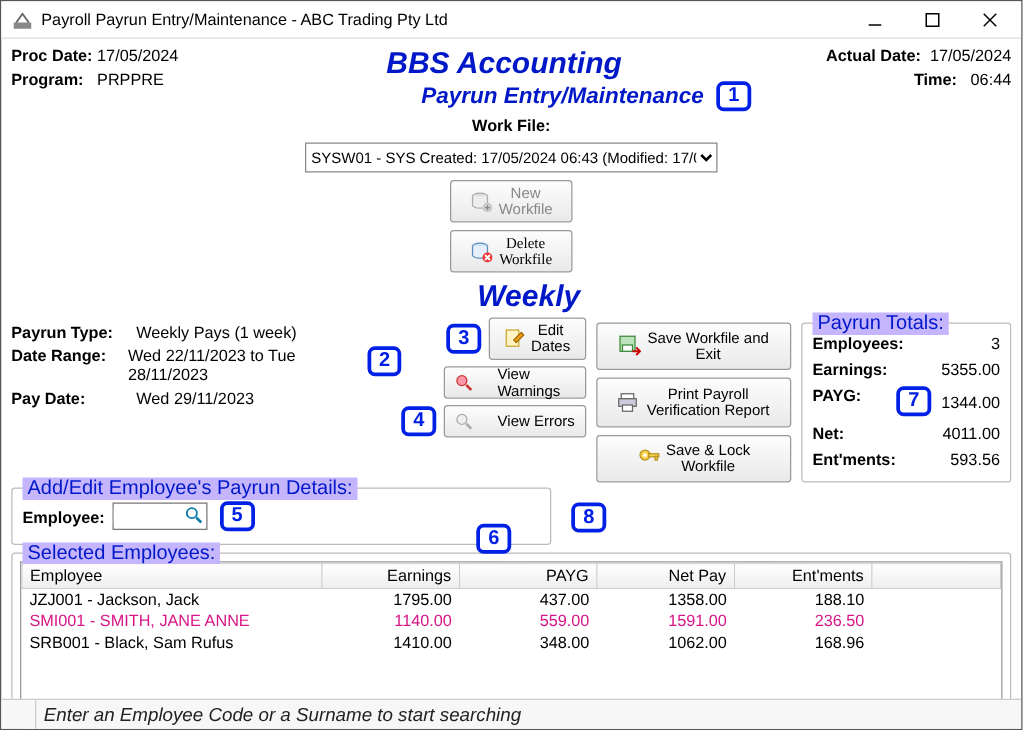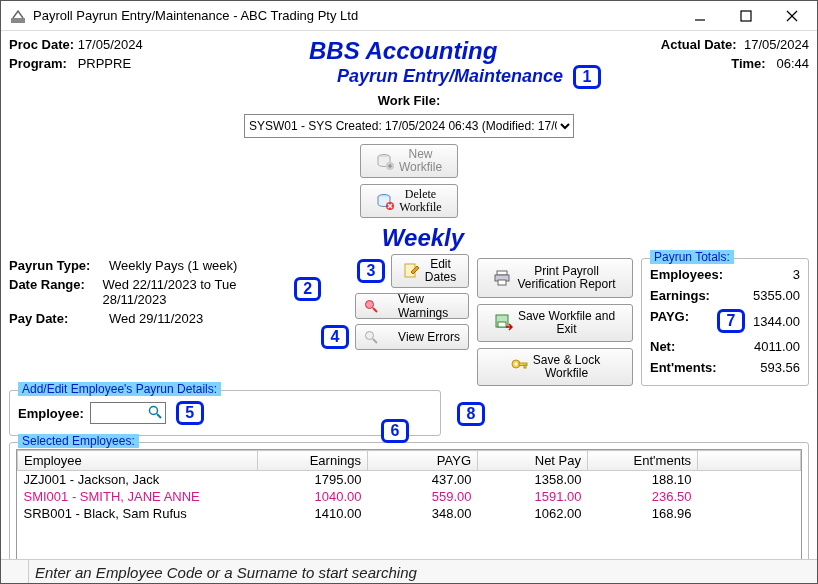--- a/index.html
+++ b/index.html
@@ -61,22 +61,22 @@
   .warnbtn { background: #f9cfd7; }
   .actioncol { display:flex; flex-direction:column; gap:6px; }
   .groupbox {
     border:1px solid #bbb; border-radius:3px;
     padding: 8px 8px 6px 8px;
     position: relative;
     margin-top:6px;
   }
   .groupbox .legend {
     position:absolute; top:-9px; left:8px;
-    background:#7dd3fc; padding:0 4px;
-    font-size:12px; color:#0018c8;
+    background:#c4b5fd; padding:0 4px;
+    font-size:16px; color:#0018c8;
   }
   .emp-input {
     display:inline-flex; align-items:center;
     border:1px solid #777; height:22px; width:76px;
     background:#fff;
     position:relative;
   }
   .emp-input input { border:none; width:50px; outline:none; font-size:12px; padding-left:3px;}
   .emp-input .searchicon { position:absolute; right:3px; color:#068; font-size:13px;}
   .table-wrap {
@@ -255,44 +255,44 @@
                     </svg>
                   </span>
               <span>View Errors</span>
             </div>
           </div>
         </div>
       </div>
     </div>
 
     <div class="actioncol" style="width:156px;">
+      <div class="btn two-line" style="height:38px;">
+        <span class="diskarrow">
+              <svg width="18" height="18">
+                <rect x="1" y="1" width="12" height="12" fill="#bde3bd" stroke="#3a8a3a"></rect>
+                <rect x="3" y="8" width="8" height="5" fill="#fff" stroke="#3a8a3a"></rect>
+                <path d="M11 13 L17 13 M14 10 L17 13 L14 16" fill="none" stroke="#c00" stroke-width="1.5"></path>
+              </svg>
+            </span>
+        <span class="blabel">
+              <span>Save Workfile and</span>
+              <span>Exit</span>
+            </span>
+      </div>
       <div class="btn two-line" style="height:40px;">
         <span class="printer">
               <svg width="18" height="18">
                 <rect x="3" y="2" width="10" height="4" fill="#fff" stroke="#666"></rect>
                 <rect x="1" y="6" width="14" height="6" fill="#ccd" stroke="#666"></rect>
                 <rect x="4" y="11" width="8" height="5" fill="#fff" stroke="#666"></rect>
               </svg>
             </span>
         <span class="blabel">
               <span>Print Payroll</span>
               <span>Verification Report</span>
-            </span>
-      </div>
-      <div class="btn two-line" style="height:38px;">
-        <span class="diskarrow">
-              <svg width="18" height="18">
-                <rect x="1" y="1" width="12" height="12" fill="#bde3bd" stroke="#3a8a3a"></rect>
-                <rect x="3" y="8" width="8" height="5" fill="#fff" stroke="#3a8a3a"></rect>
-                <path d="M11 13 L17 13 M14 10 L17 13 L14 16" fill="none" stroke="#c00" stroke-width="1.5"></path>
-              </svg>
-            </span>
-        <span class="blabel">
-              <span>Save Workfile and</span>
-              <span>Exit</span>
             </span>
       </div>
       <div class="btn two-line" style="height:38px;">
         <span class="key">
               <svg width="18" height="18">
                 <circle cx="6" cy="6" r="4" fill="#f7d24a" stroke="#b8921f"></circle>
                 <circle cx="6" cy="6" r="1.5" fill="#fff"></circle>
                 <rect x="9" y="5" width="8" height="2.5" fill="#f7d24a" stroke="#b8921f"></rect>
                 <rect x="14" y="7" width="2" height="3" fill="#f7d24a" stroke="#b8921f"></rect>
               </svg>
@@ -378,21 +378,21 @@
               <tr>
                 <td>JZJ001 - Jackson, Jack</td>
                 <td class="num">1795.00</td>
                 <td class="num">437.00</td>
                 <td class="num">1358.00</td>
                 <td class="num">188.10</td>
                 <td></td>
               </tr>
               <tr class="pink">
                 <td>SMI001 - SMITH, JANE ANNE</td>
-                <td class="num">1040.00</td>
+                <td class="num">1140.00</td>
                 <td class="num">559.00</td>
                 <td class="num">1591.00</td>
                 <td class="num">236.50</td>
                 <td></td>
               </tr>
               <tr>
                 <td>SRB001 - Black, Sam Rufus</td>
                 <td class="num">1410.00</td>
                 <td class="num">348.00</td>
                 <td class="num">1062.00</td>

